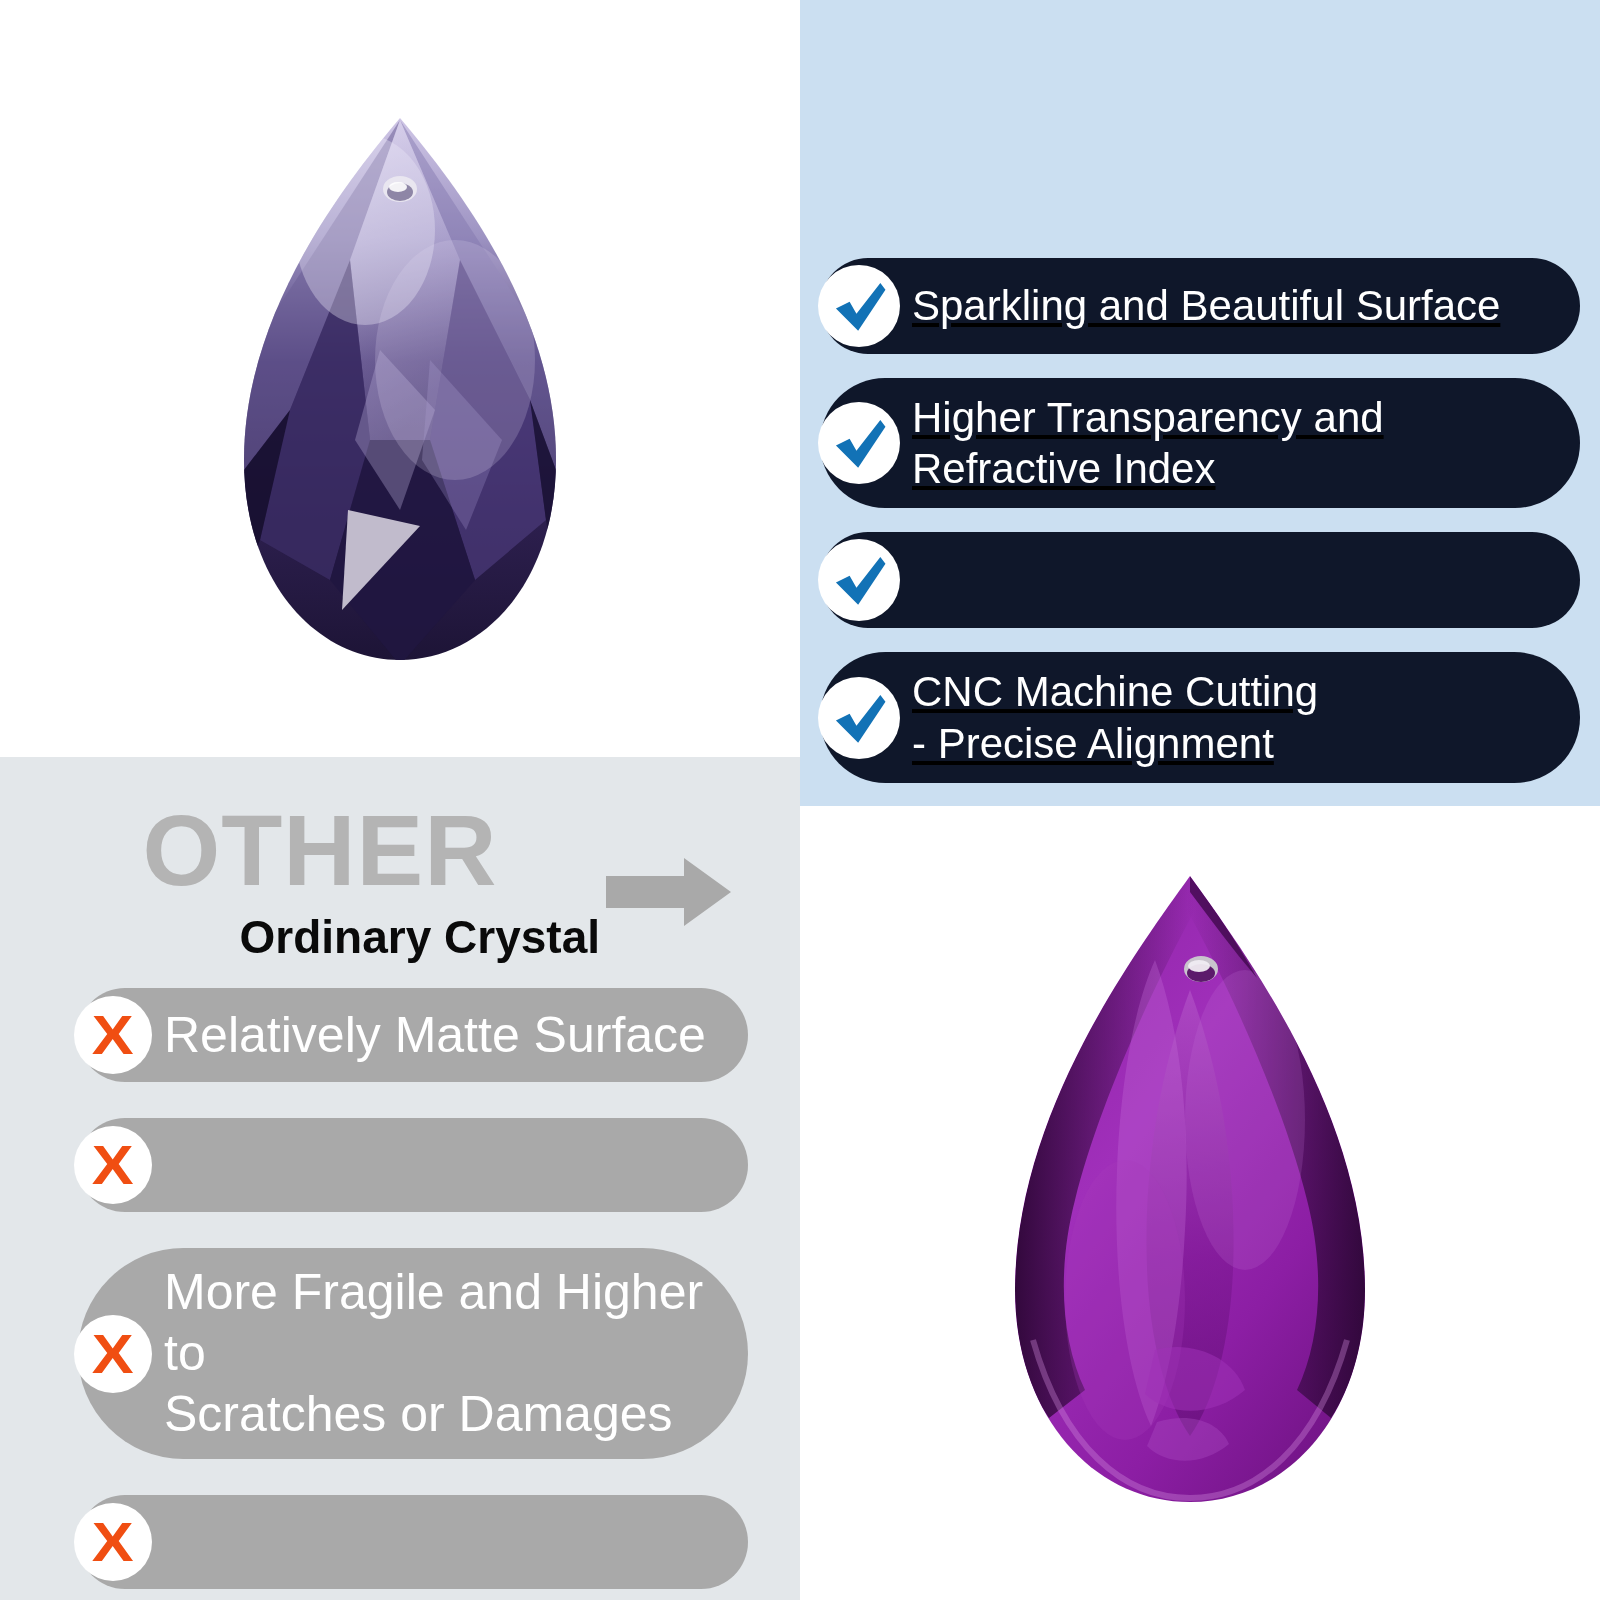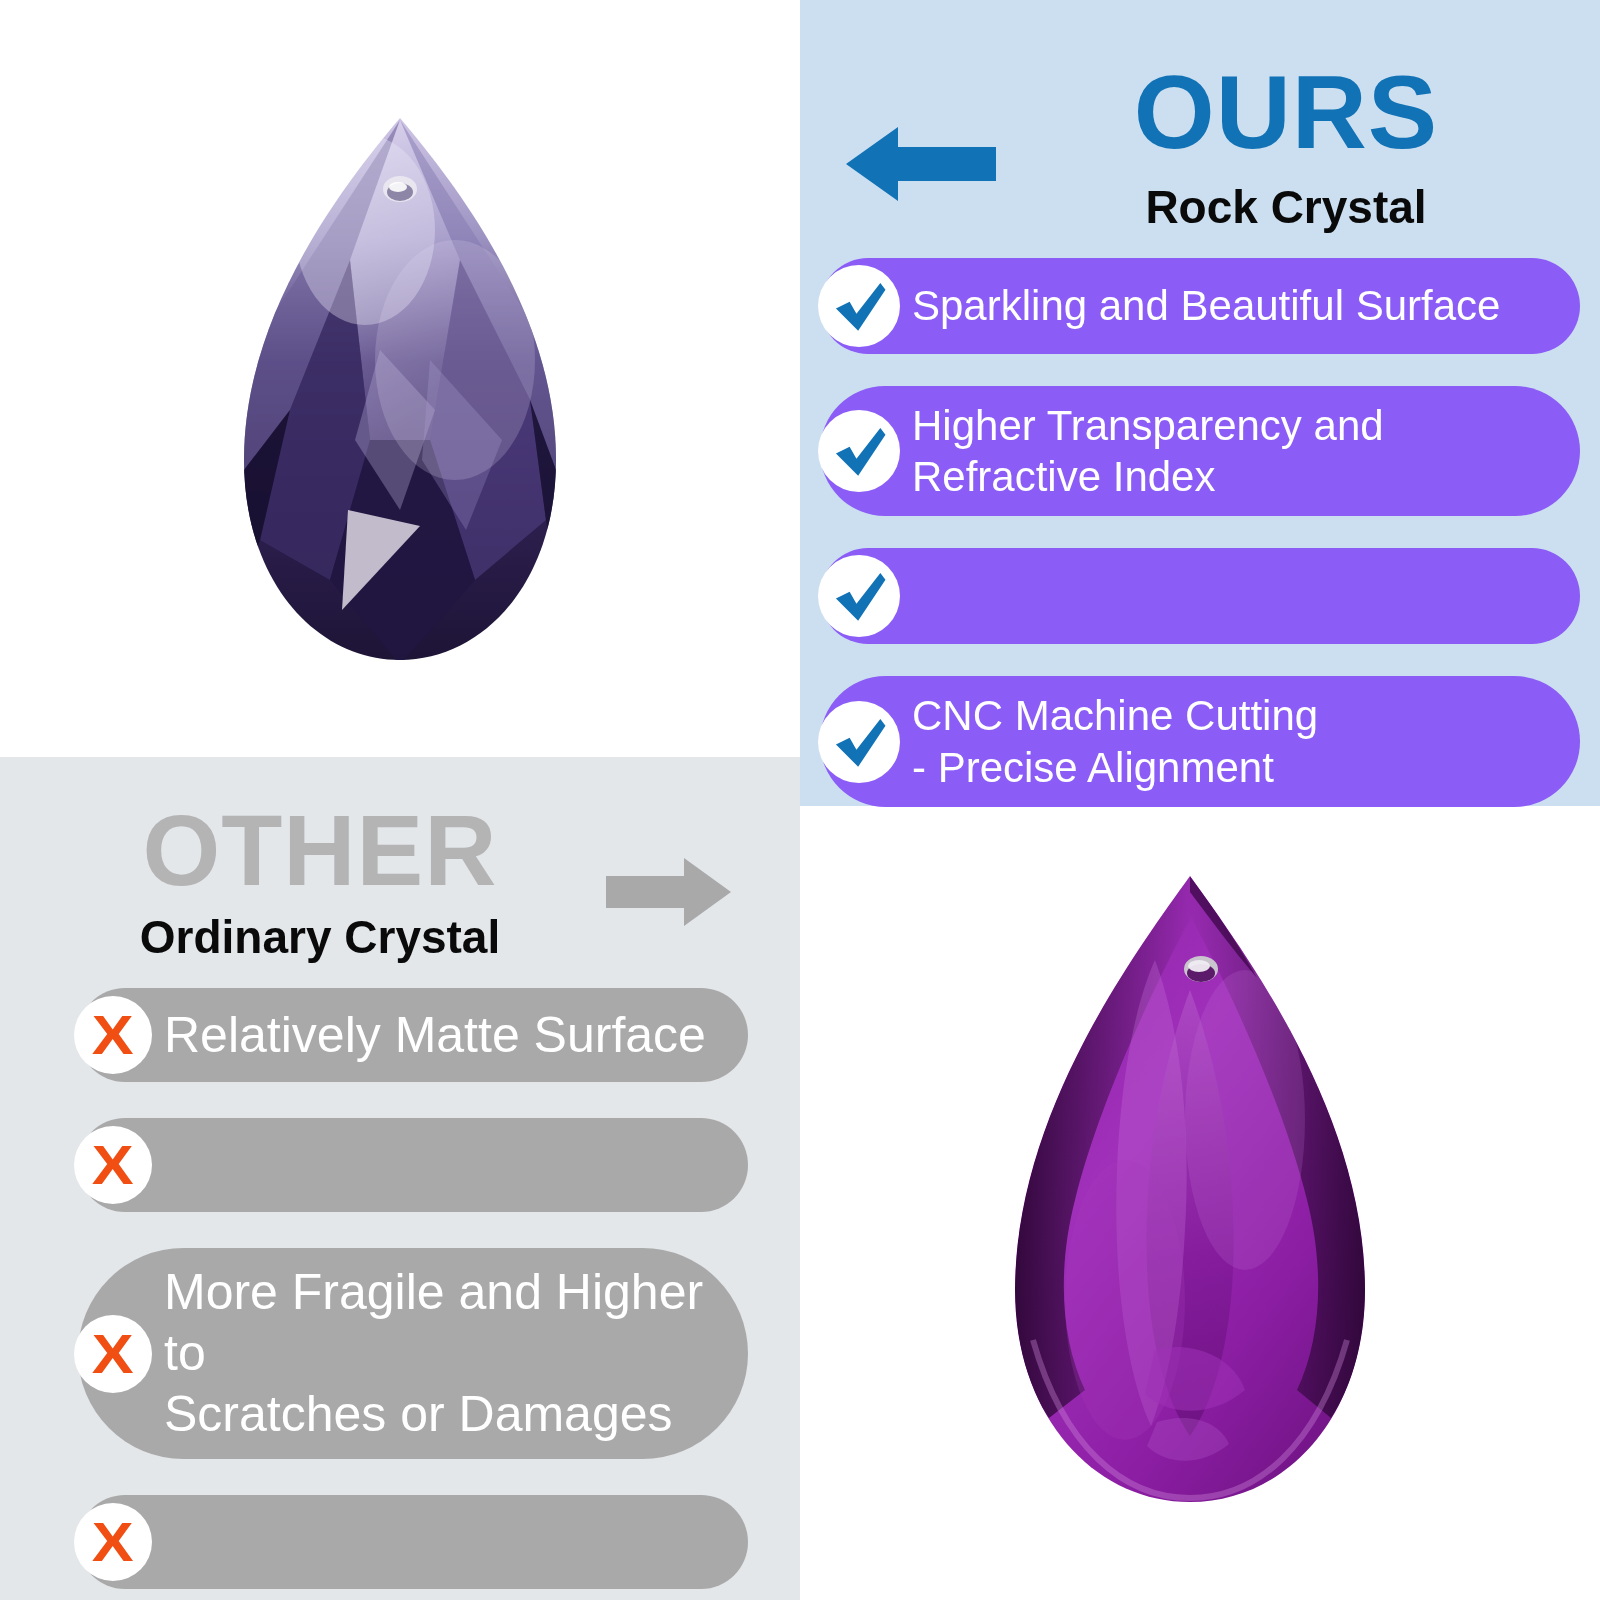--- a/index.html
+++ b/index.html
@@ -93,21 +93,21 @@
     text-align: center;
     white-space: nowrap;
   }
   .other-sub {
     position: absolute;
     left: 40px; top: 130px;
     width: 560px;
     font-size: 46px;
     font-weight: bold;
     color: #0a0a0a;
-    text-align: center;
+    text-align: right;
     white-space: nowrap;
   }
   .arrow-right {
     position: absolute;
     left: 606px; top: 76px;
     width: 125px; height: 72px;
   }
 
   
   .pill-list-ours {
@@ -122,24 +122,25 @@
   }
 
   .pill {
     position: relative;
     display: flex;
     align-items: center;
     border-radius: 999px;
     box-sizing: border-box;
   }
   .pill-blue {
-    background: #8b5cf6;
-    margin-bottom: 32px;
+    background: #0f172a;
+    margin-bottom: 24px;
     padding: 14px 26px 14px 92px;
     min-height: 96px;
+    text-decoration: underline;
   }
   .pill-gray {
     background: #a9a9a9;
     margin-bottom: 36px;
     padding: 14px 26px 14px 86px;
     min-height: 94px;
   }
   .pill-text {
     color: #ffffff;
     font-size: 42px;
@@ -301,29 +302,20 @@
 
         <path d="M185 6 C 206 34, 232 72, 252 108 C 228 80, 206 50, 185 22 Z" fill="#41094d" opacity="0.8"></path>
       </g>
 
       <ellipse cx="196" cy="99" rx="17" ry="13" fill="#c9c4cd"></ellipse>
       <ellipse cx="196" cy="103" rx="14" ry="9" fill="#5c1a6b"></ellipse>
       <ellipse cx="194" cy="96" rx="11" ry="6" fill="#f0ecf2" opacity="0.95"></ellipse>
     </svg>
   </div>
 
-  <div class="ours-header">
-    <div class="arrow-left">
-      <svg viewBox="0 0 150 78" width="150" height="78">
-        <polygon points="0,39 52,2 52,22 150,22 150,56 52,56 52,76" fill="#1272b6"></polygon>
-      </svg>
-    </div>
-    <div class="ours-title">OURS</div>
-    <div class="ours-sub">Rock Crystal</div>
-  </div>
 
   <div class="pill-list-ours">
 
     <div class="pill pill-blue">
       <span class="badge">
         <svg viewBox="0 0 82 82" width="70" height="70">
           <path d="M14 44 L30 36 L38 50 L66 14 L72 22 L40 70 Z" fill="#1272b6"></path>
         </svg>
       </span>
       <span class="pill-text">Sparkling and Beautiful Surface</span>

